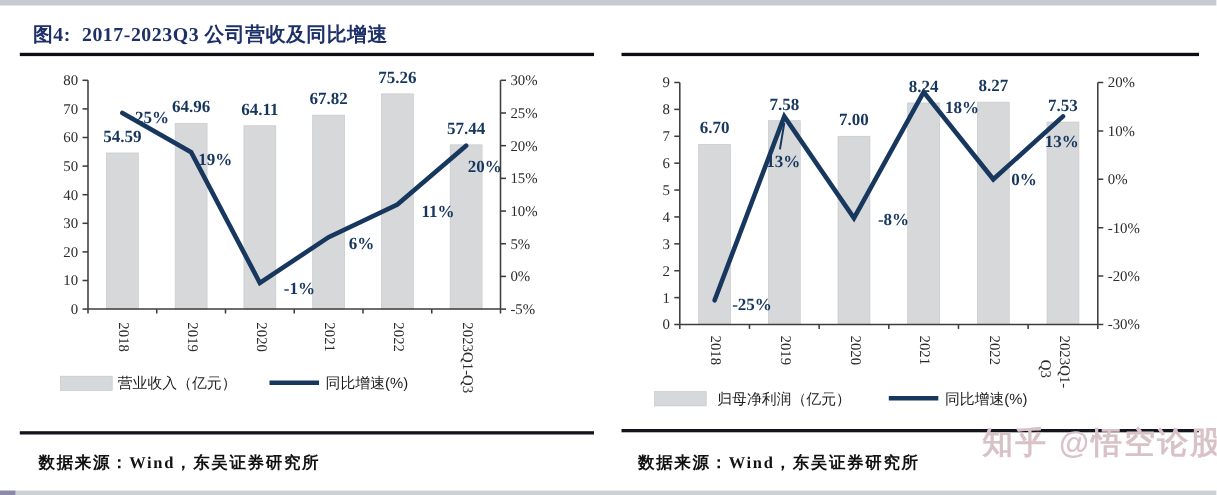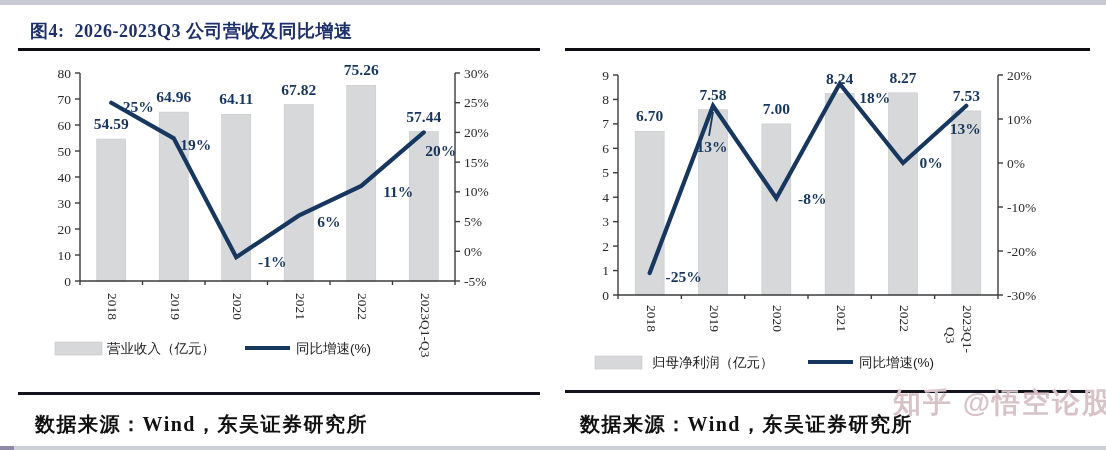--- a/index.html
+++ b/index.html
@@ -19,21 +19,21 @@
     font-family:"Liberation Serif", serif; font-weight:bold; font-size:18px;
     color:#1d3069; white-space:pre; letter-spacing:0.5px;
   }
   .title-rule { position:absolute; top:48px; left:0; width:100%; height:3px; background:#0d0d14; }
   .chart-svg { position:absolute; top:56px; left:0; overflow:visible; }
   .divider { position:absolute; left:0; width:100%; height:3px; background:#14141e; }
   .fig-left  .divider { top:392px; }
   .fig-right .divider { top:390px; }
   .source {
     position:absolute; top:411px; margin:0;
-    font-family:"Liberation Serif", serif; font-weight:bold; font-size:20px;
+    font-family:"Liberation Serif", serif; font-weight:bold; font-size:15px;
     color:#111111; letter-spacing:1.5px; white-space:pre;
   }
   .fig-left  .source { left:17px; }
   .fig-right .source { left:15px; }
   .watermark {
     position:absolute; top:384px; left:893px; z-index:5;
     font-family:"Liberation Sans", sans-serif; font-weight:bold; font-size:28px;
     letter-spacing:2px; white-space:nowrap;
   }
   
@@ -42,21 +42,21 @@
   text.bar-label    { font-family:"Liberation Serif", serif; font-size:15.5px; font-weight:bold; fill:#17365e; }
   text.pct-label    { font-family:"Liberation Serif", serif; font-size:15.5px; font-weight:bold; fill:#17365e; }
   text.legend-label { font-family:"Liberation Sans", sans-serif; font-size:13.5px; fill:#1c1c1c; }
 </style>
 </head>
 <body>
 
 <div class="top-strip"></div>
 
 <section class="fig fig-left">
-  <h3 class="fig-title">图4:  2026-2023Q3 公司营收及同比增速</h3>
+  <h3 class="fig-title">图4:  2017-2023Q3 公司营收及同比增速</h3>
   <div class="title-rule"></div>
   <svg id="chart0" class="chart-svg" width="522" height="350">
       <rect x="78.75" y="83.06599999999997" width="29" height="141.93400000000003" fill="#d7d8da" stroke="#c6c7c9" stroke-width="0.6"></rect>
       <rect x="141.25" y="56.10400000000001" width="29" height="168.896" fill="#d7d8da" stroke="#c6c7c9" stroke-width="0.6"></rect>
       <rect x="203.75" y="58.31400000000002" width="29" height="166.68599999999998" fill="#d7d8da" stroke="#c6c7c9" stroke-width="0.6"></rect>
       <rect x="266.25" y="48.668000000000035" width="29" height="176.33199999999997" fill="#d7d8da" stroke="#c6c7c9" stroke-width="0.6"></rect>
       <rect x="328.75" y="29.323999999999984" width="29" height="195.67600000000002" fill="#d7d8da" stroke="#c6c7c9" stroke-width="0.6"></rect>
       <rect x="391.25" y="75.656" width="29" height="149.344" fill="#d7d8da" stroke="#c6c7c9" stroke-width="0.6"></rect>
       <line x1="62" y1="17" x2="62" y2="225" stroke="#3c3c3c" stroke-width="1.4"></line>
       <line x1="437" y1="17" x2="437" y2="225" stroke="#3c3c3c" stroke-width="1.4"></line>

